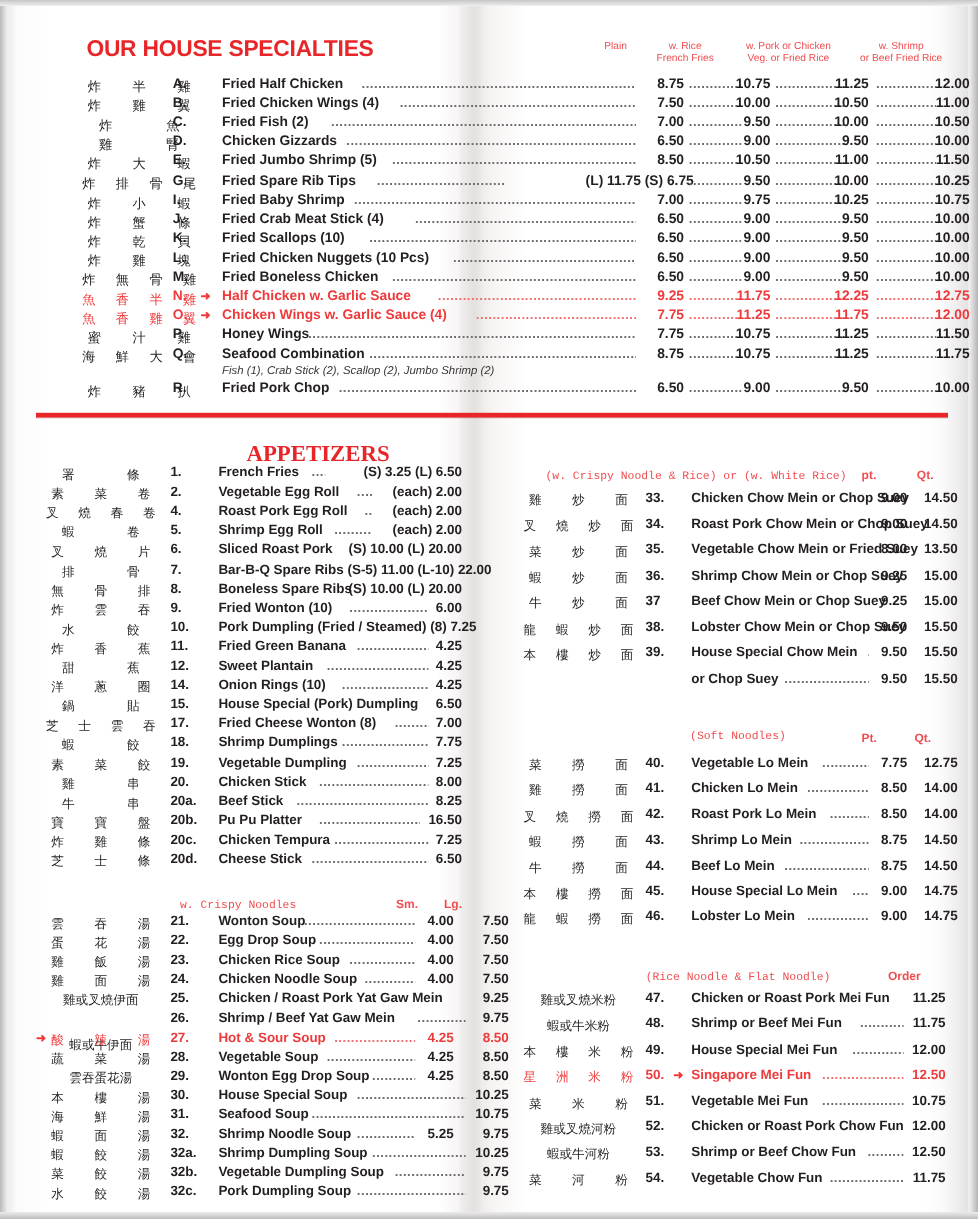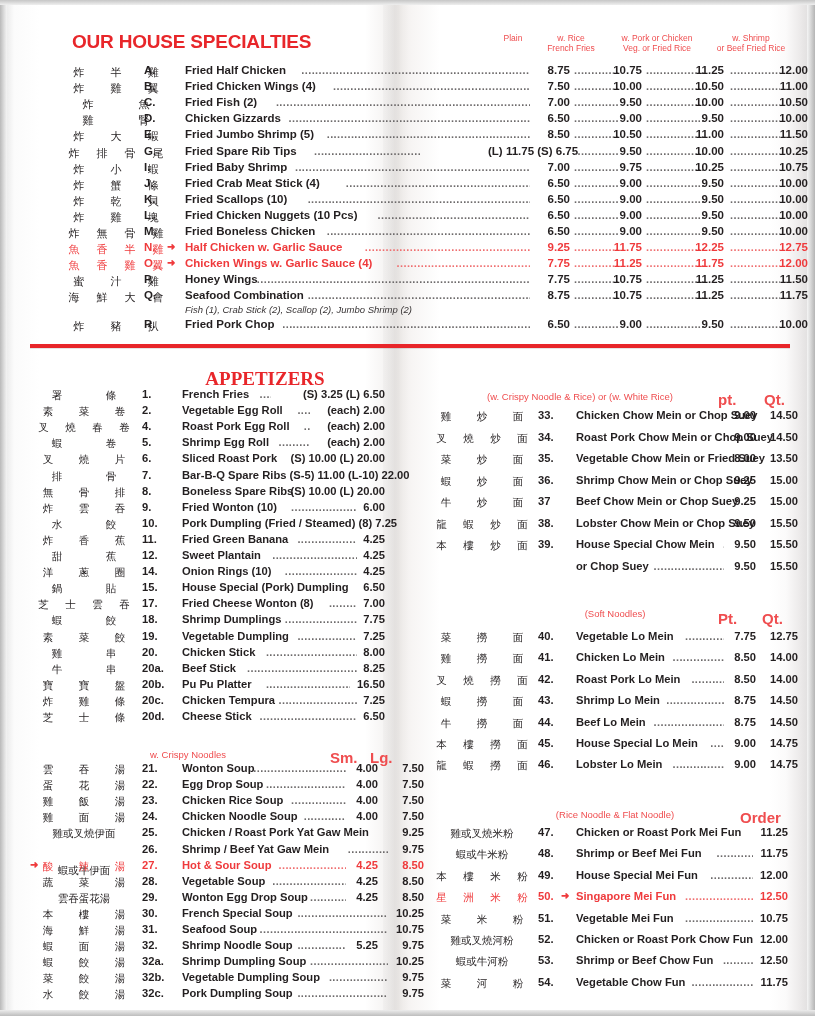--- a/index.html
+++ b/index.html
@@ -72,21 +72,21 @@
     left: 30px; top: 344px; width: 760px; height: 4px;
     background: #e8262a;
     box-shadow: 0 1px 0 rgba(0,0,0,0.10);
   }
 
   
   .sec-title {
     text-align:center; color:#e8262a; font-weight:bold;
     font-family:"Liberation Serif", serif;
   }
-  .sec-sub {text-align:center; color:#ef4d4f; font-size:9.5px;}
+  .sec-sub {text-align:center; color:#ef4d4f; font-size:9.5px;font-family:Liberation Mono, monospace;}
 
   .row {
     position:absolute; font-size:11.2px; font-weight:bold; color:#231f20;
     white-space:nowrap; height:16px;
   }
   .row.is-red {color:#ef3a3c;}
   .cn {position:absolute; display:flex; justify-content:space-around;
        font-weight:normal; font-family:"DejaVu Sans",sans-serif;}
   .num {position:absolute;}
   .arrow {position:absolute; font-size:10px;}
@@ -103,21 +103,21 @@
   .L .dots  {height:13px; font-size:11px;}
   .L .pr    {}
 
   
   .R .cn    {left:0; width:108px; font-size:10.5px;}
   .R .num   {left:110px; width:32px;}
   .R .arrow {left:133px;}
   .R .nm    {left:148px;}
   .R .dots  {height:13px; font-size:11px;}
 
-  .colhead {position:absolute; color:#ef4d4f; font-size:15px; font-weight:bold;}
+  .colhead {position:absolute; color:#ef4d4f; font-size:10px; font-weight:bold;}
 
   
   #watermark {
     position:absolute; left:268px; top:23px; width:530px;
     font-family:"Liberation Serif", serif;
     font-style:italic; font-weight:bold; font-size:22px;
     color:#111; letter-spacing:-0.3px; white-space:nowrap;
   }
 </style>
 </head>
@@ -761,21 +761,21 @@
         <span class="pr" style="left:318px;width:30px;">4.25</span>
         <span class="pr" style="left:360px;width:34px;">8.50</span>
       </div>
       <div class="row" style="top: 906.9px; left: 30px; width: 385px;">
         <span class="cn" style="top:1px;">
           <span>本</span>
           <span>樓</span>
           <span>湯</span>
         </span>
         <span class="num">30.</span>
-        <span class="nm">French Special Soup</span>
+        <span class="nm">House Special Soup</span>
         <span class="dots" style="left:267.4px;width:90.60000000000002px;">......................................................................</span>
         <span class="pr" style="left:360px;width:34px;">10.25</span>
       </div>
       <div class="row" style="top: 923px; left: 30px; width: 385px;">
         <span class="cn" style="top:1px;">
           <span>海</span>
           <span>鮮</span>
           <span>湯</span>
         </span>
         <span class="num">31.</span>

